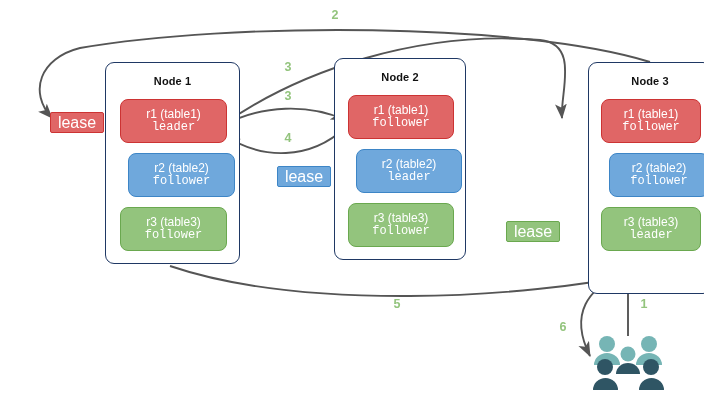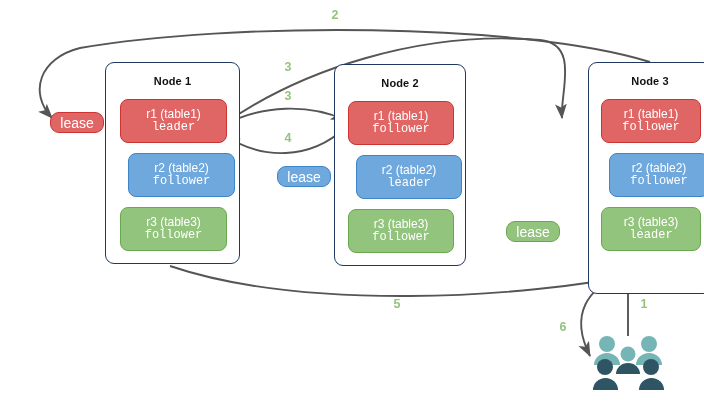--- a/index.html
+++ b/index.html
@@ -15,23 +15,23 @@
               letter-spacing:.1px;}
   .replica{position:absolute;border-radius:8px;box-sizing:border-box;
            display:flex;flex-direction:column;align-items:center;
            justify-content:center;color:#ffffff;font-size:12px;
            line-height:13px;text-align:center;}
   .replica .l2{display:block;font-family:Liberation Mono, monospace;}
   .rep-red{background:#e06666;border:1.6px solid #cc3333;}
   .rep-blue{background:#6fa8dc;border:1.6px solid #3d85c6;margin-left:8px;}
   .rep-green{background:#93c47d;border:1.6px solid #6aa84f;}
 
-  .lease{position:absolute;border-radius:9px;box-sizing:border-box;
+  .lease{position:absolute;border-radius:2px;box-sizing:border-box;
          display:flex;align-items:center;justify-content:center;
-         color:#ffffff;font-size:14px;}
+         color:#ffffff;font-size:16px;}
   .lease-red{background:#e06666;border:1.6px solid #cc3333;}
   .lease-blue{background:#6fa8dc;border:1.6px solid #3d85c6;}
   .lease-green{background:#93c47d;border:1.6px solid #6aa84f;}
 
   .step{position:absolute;color:#93c47d;font-size:12.5px;font-weight:bold;
         text-align:center;}
   #users{position:absolute;}
 </style>
 </head>
 <body>
@@ -72,21 +72,21 @@
       <span class="l1">r2 (table2)</span>
       <span class="l2">follower</span>
     </div>
 
     <div class="replica rep-green" style="left:14px;top:144px;width:107px;height:44px;">
       <span class="l1">r3 (table3)</span>
       <span class="l2">follower</span>
     </div>
   </div>
 
-  <div class="node-box" style="left:334px;top:64px;width:132px;height:202px;">
+  <div class="node-box" style="left:334px;top:58px;width:132px;height:202px;">
     <div class="node-title" style="top:12px;">Node 2</div>
 
     <div class="replica rep-red" style="left:13px;top:36px;width:106px;height:44px;">
       <span class="l1">r1 (table1)</span>
       <span class="l2">follower</span>
     </div>
 
     <div class="replica rep-blue" style="left:13px;top:90px;width:106px;height:44px;">
       <span class="l1">r2 (table2)</span>
       <span class="l2">leader</span>

